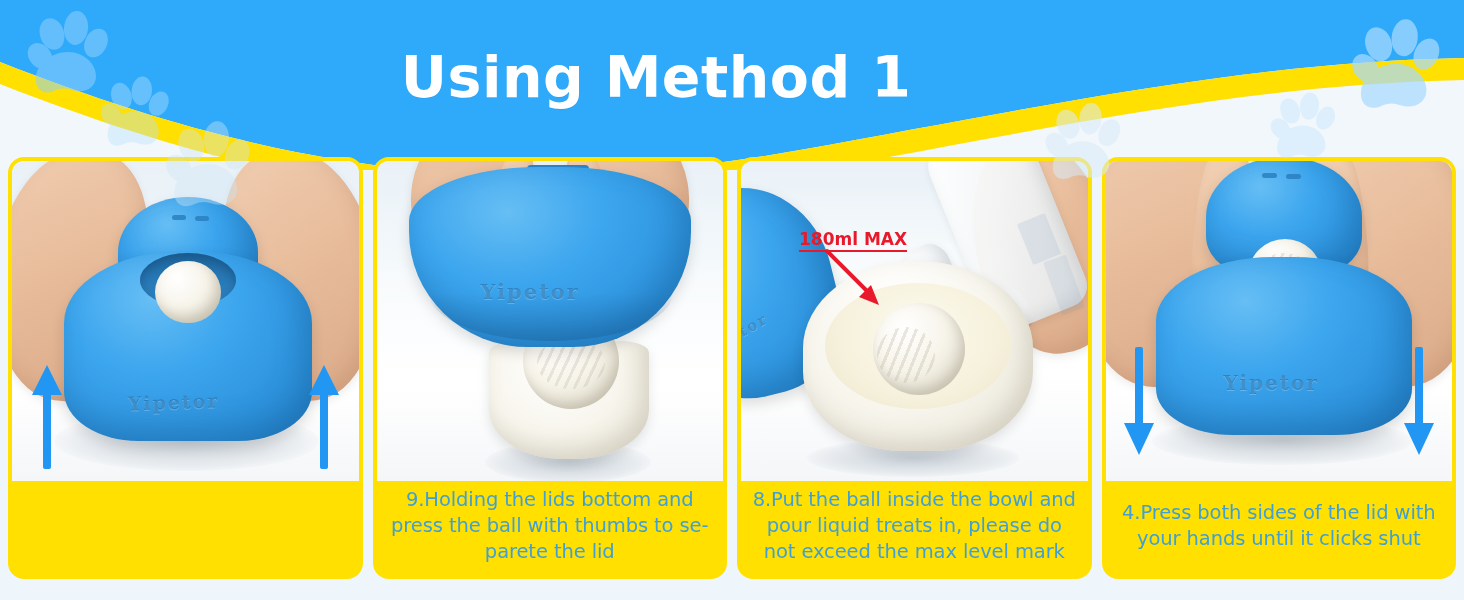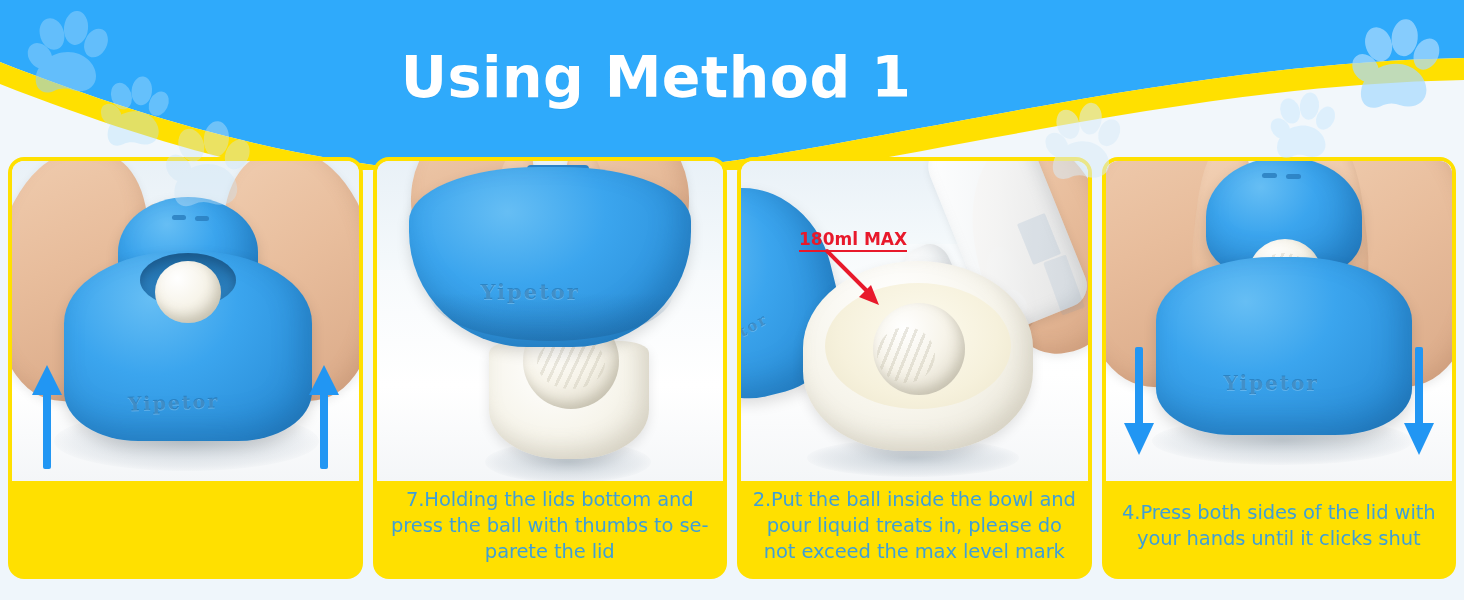--- a/index.html
+++ b/index.html
@@ -287,21 +287,21 @@
           <div class="white-cup" style="left:112px;top:180px;width:160px;height:118px;border-radius:18% 18% 46% 46%/10% 10% 42% 42%;"></div>
           <div class="ball" style="left:146px;top:152px;width:96px;height:96px;"></div>
           <div style="position:absolute;left:160px;top:176px;width:68px;height:52px;border-radius:50%;background:repeating-linear-gradient(115deg,rgba(190,185,165,.30) 0 3px,rgba(255,255,255,0) 3px 9px);"></div>
 
           <div class="bowl-blue" style="left:32px;top:6px;width:282px;height:180px;border-radius:46% 46% 42% 42%/30% 30% 64% 64%;"></div>
           <div style="position:absolute;left:52px;top:132px;width:244px;height:48px;border-radius:0 0 50% 50%/0 0 100% 100%;background:linear-gradient(180deg,rgba(20,80,130,.0),rgba(20,80,130,.30));"></div>
           <span class="emboss" style="left:104px;top:118px;font-size:21px;">Yipetor</span>
         </div>
       </div>
       <div class="panel-caption">
-        <span>7.Holding the lids bottom and press the ball with thumbs to se-parete the lid</span>
+        <span>9.Holding the lids bottom and press the ball with thumbs to se-parete the lid</span>
       </div>
     </div>
 
     <div class="panel">
       <div class="panel-photo">
         <div class="scene">
           <div class="backdrop" style="height:30%;"></div>
           <div class="tabletop" style="height:74%;"></div>
 
           <div class="bowl-blue" style="left:-92px;top:28px;width:186px;height:210px;border-radius:50% 46% 40% 50%;transform:rotate(-14deg);"></div>
@@ -327,21 +327,21 @@
           <span class="maxnote" style="left:58px;top:68px;">180ml MAX</span>
           <svg class="arrow-svg" style="left:80px;top:84px;z-index:9;" width="70" height="70" viewBox="0 0 70 70">
             <g stroke="#e8192b" stroke-width="4" fill="none" stroke-linecap="round">
               <line x1="6" y1="6" x2="52" y2="52"></line>
             </g>
             <path d="M58 60 L38 52 L50 40 Z" fill="#e8192b"></path>
           </svg>
         </div>
       </div>
       <div class="panel-caption">
-        <span>2.Put the ball inside the bowl and pour liquid treats in, please do not exceed the max level mark</span>
+        <span>8.Put the ball inside the bowl and pour liquid treats in, please do not exceed the max level mark</span>
       </div>
     </div>
 
     <div class="panel">
       <div class="panel-photo">
         <div class="scene">
           <div class="backdrop" style="height:40%;"></div>
           <div class="tabletop" style="height:64%;"></div>
 
           <div class="hand" style="left:-26px;top:-34px;width:160px;height:260px;border-radius:58% 42% 44% 56%;transform:rotate(5deg);"></div>

